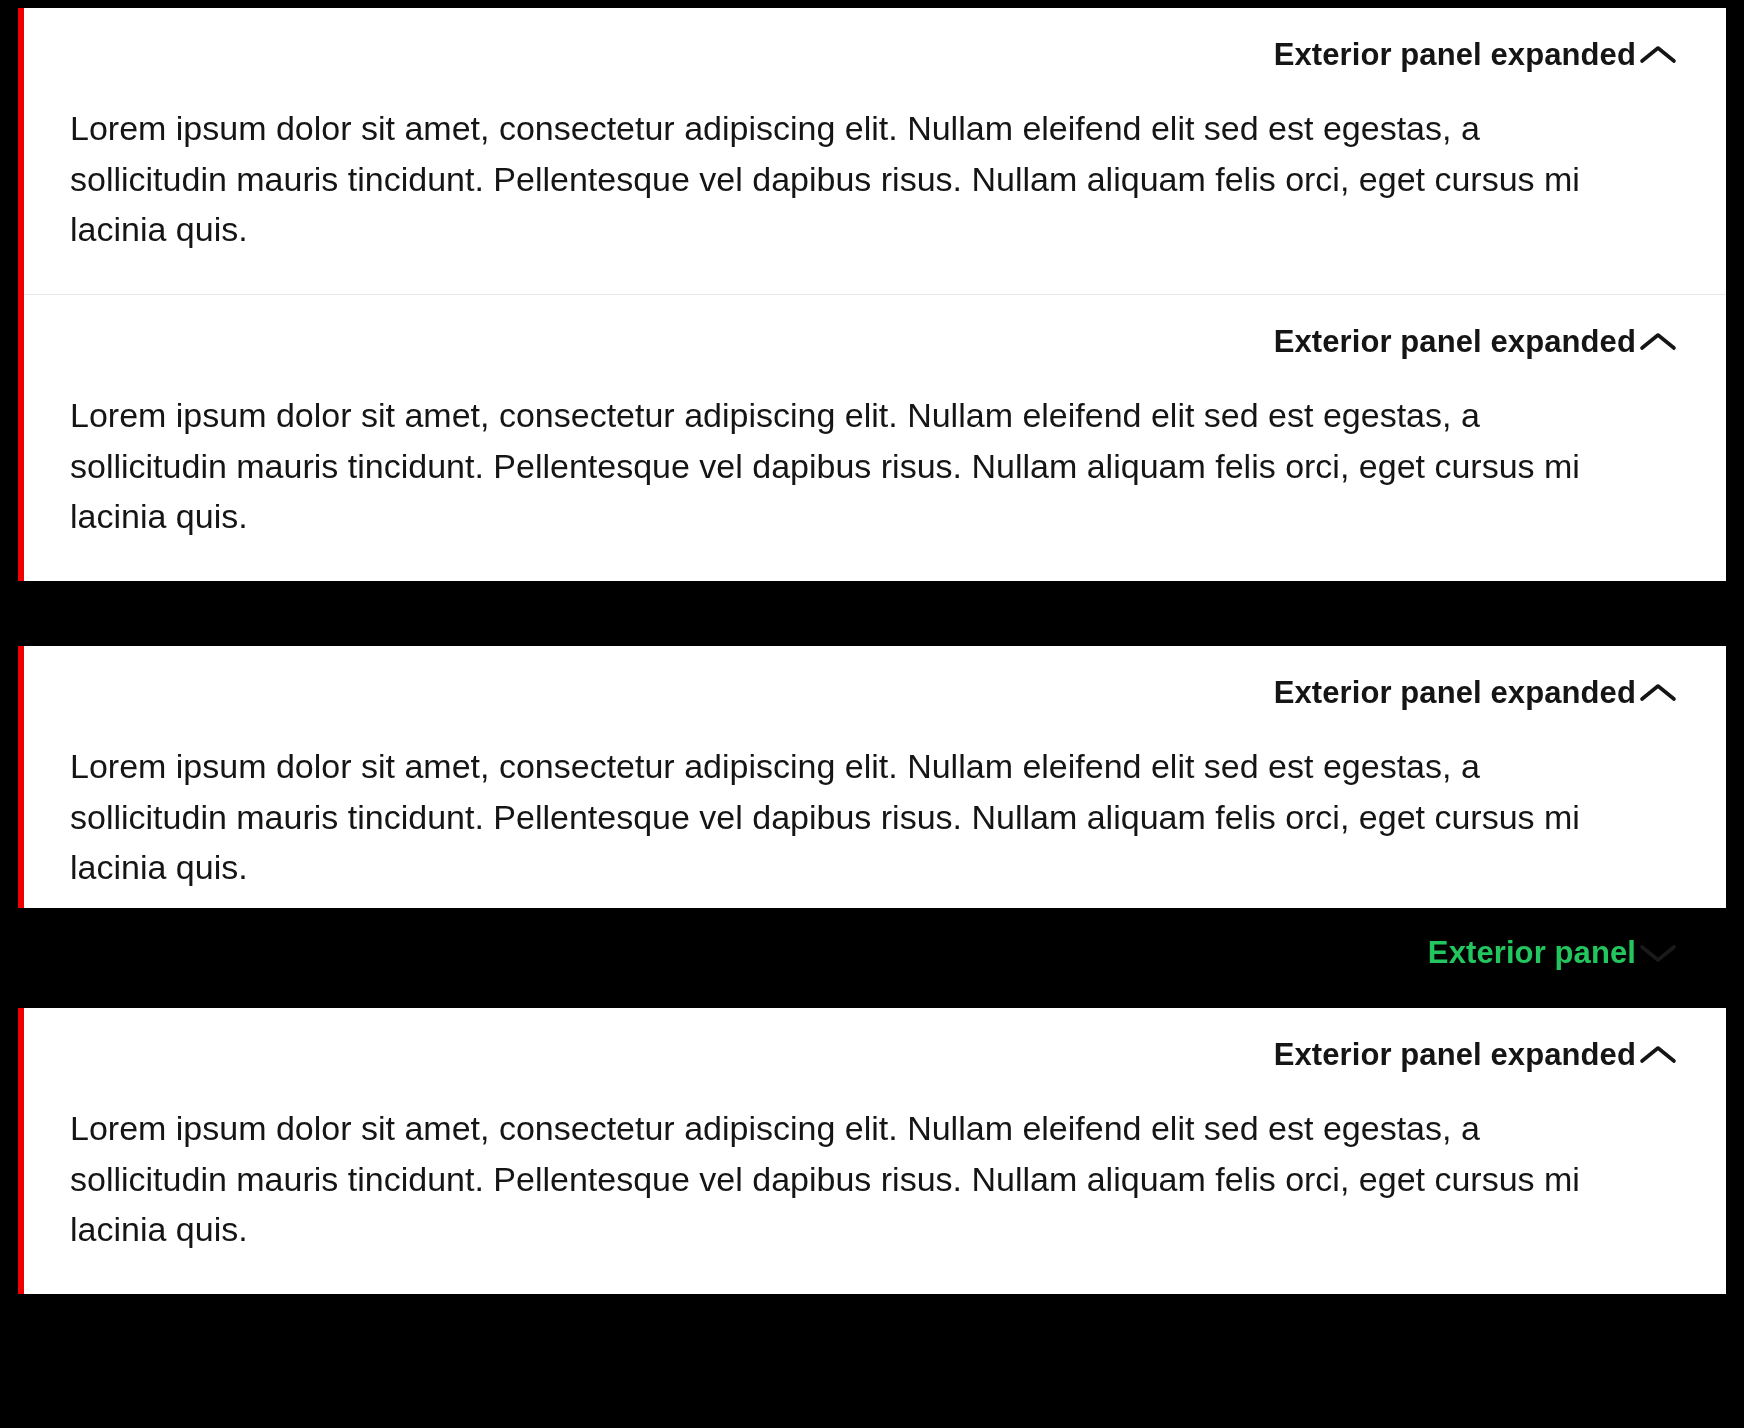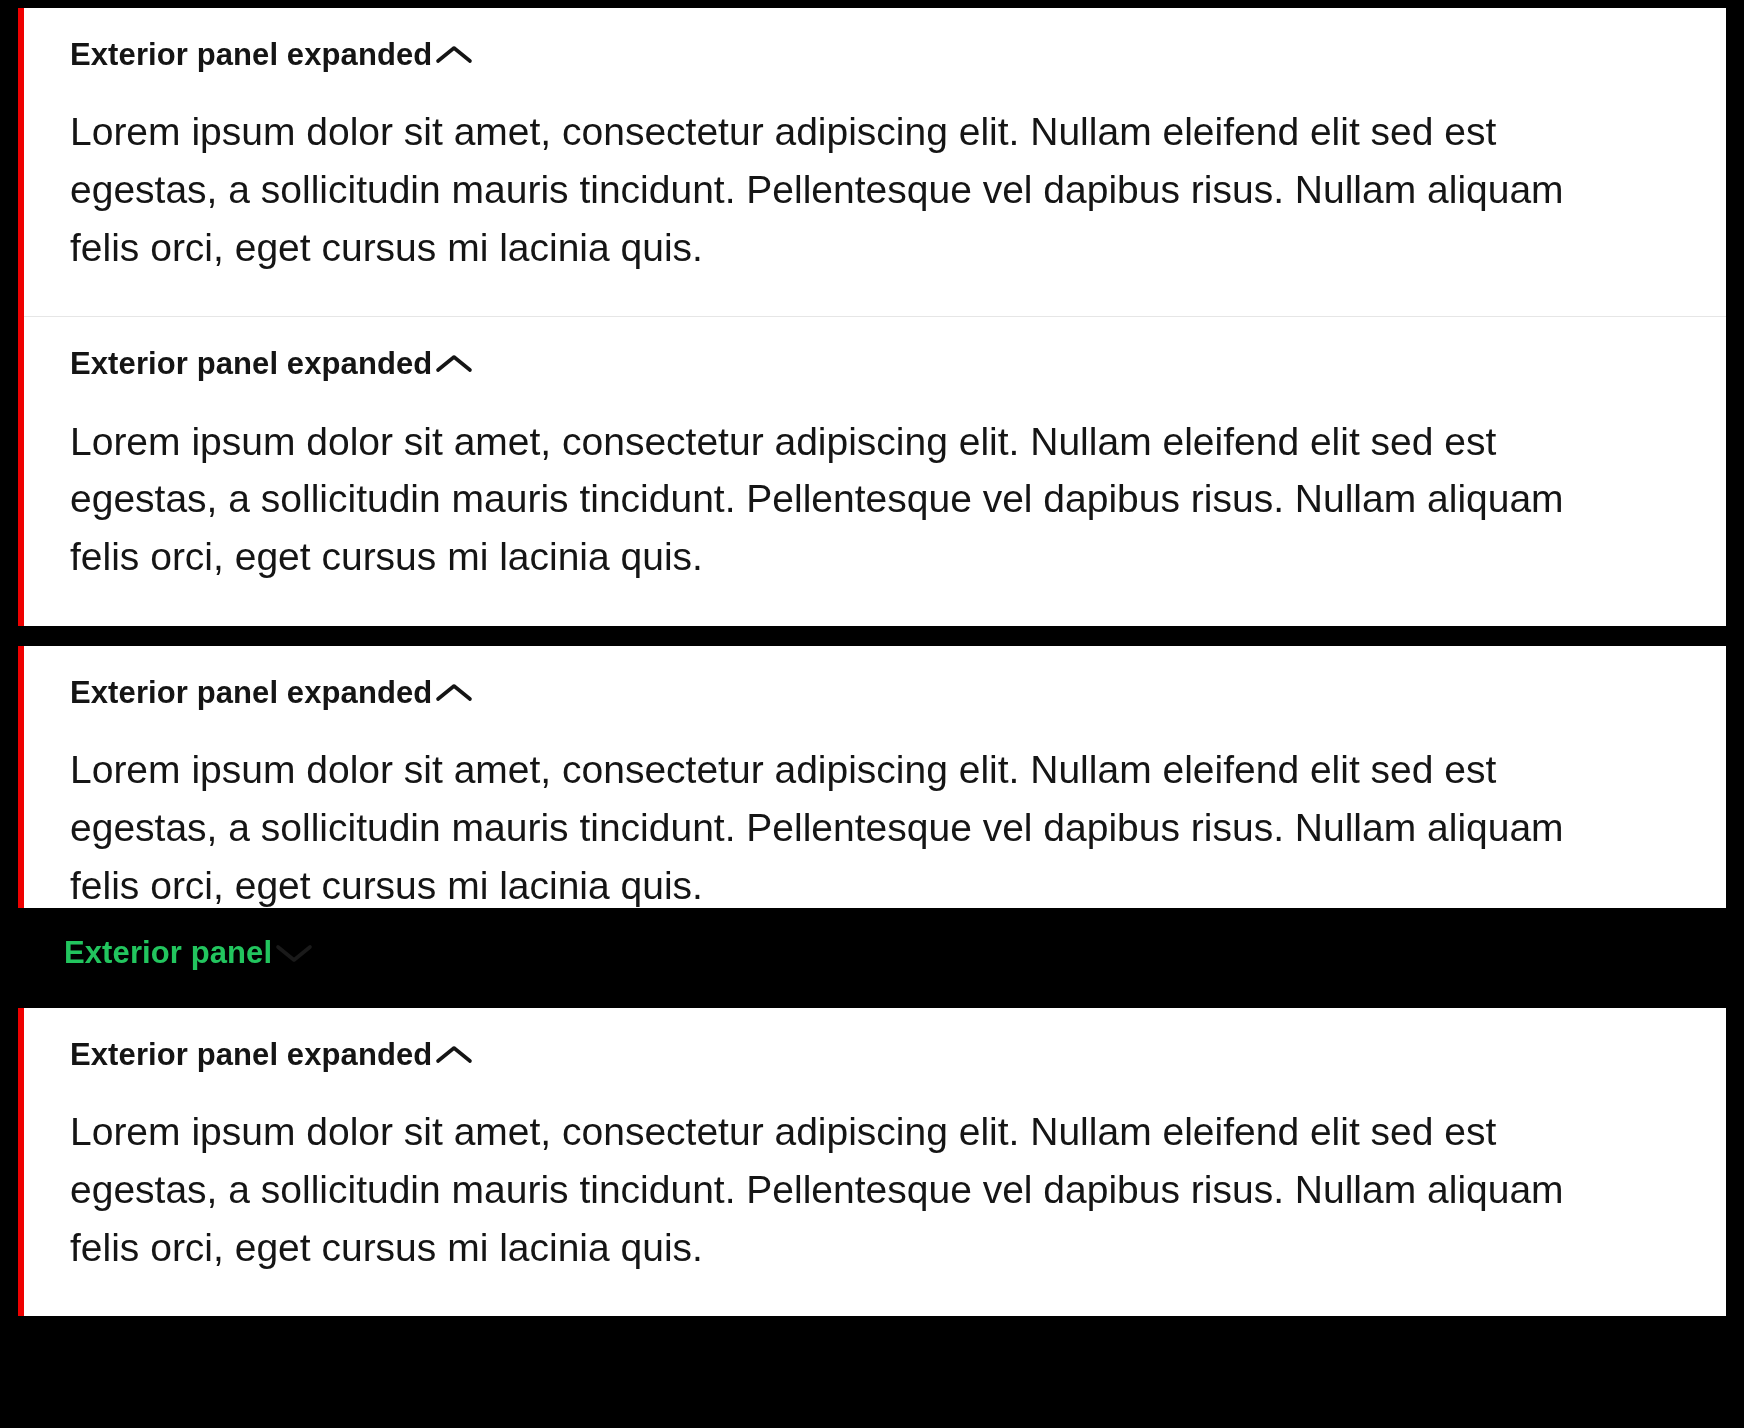--- a/index.html
+++ b/index.html
@@ -36,21 +36,21 @@
     background: #ffffff;
     box-sizing: border-box;
   }
   .panel + .panel {
     border-top: 1px solid #e6e6e6;
   }
 
   .panel-header {
     display: flex;
     align-items: center;
-    justify-content: flex-start;
+    justify-content: flex-end;
     padding: 28px 46px 26px 46px;
     box-sizing: border-box;
     cursor: pointer;
     background: transparent;
   }
 
   .panel-title {
     font-size: 31px;
     font-weight: 700;
     color: #151515;
@@ -65,21 +65,21 @@
     display: block;
   }
   .chev svg { display: block; }
 
   .panel-body {
     padding: 4px 46px 40px 46px;
     box-sizing: border-box;
   }
   .panel-body p {
     margin: 0;
-    font-size: 39px;
+    font-size: 34px;
     line-height: 1.48;
     color: #151515;
     max-width: 1540px;
   }
 
   
   .panel-dark {
     position: absolute;
     left: 18px;
     width: 1708px;

